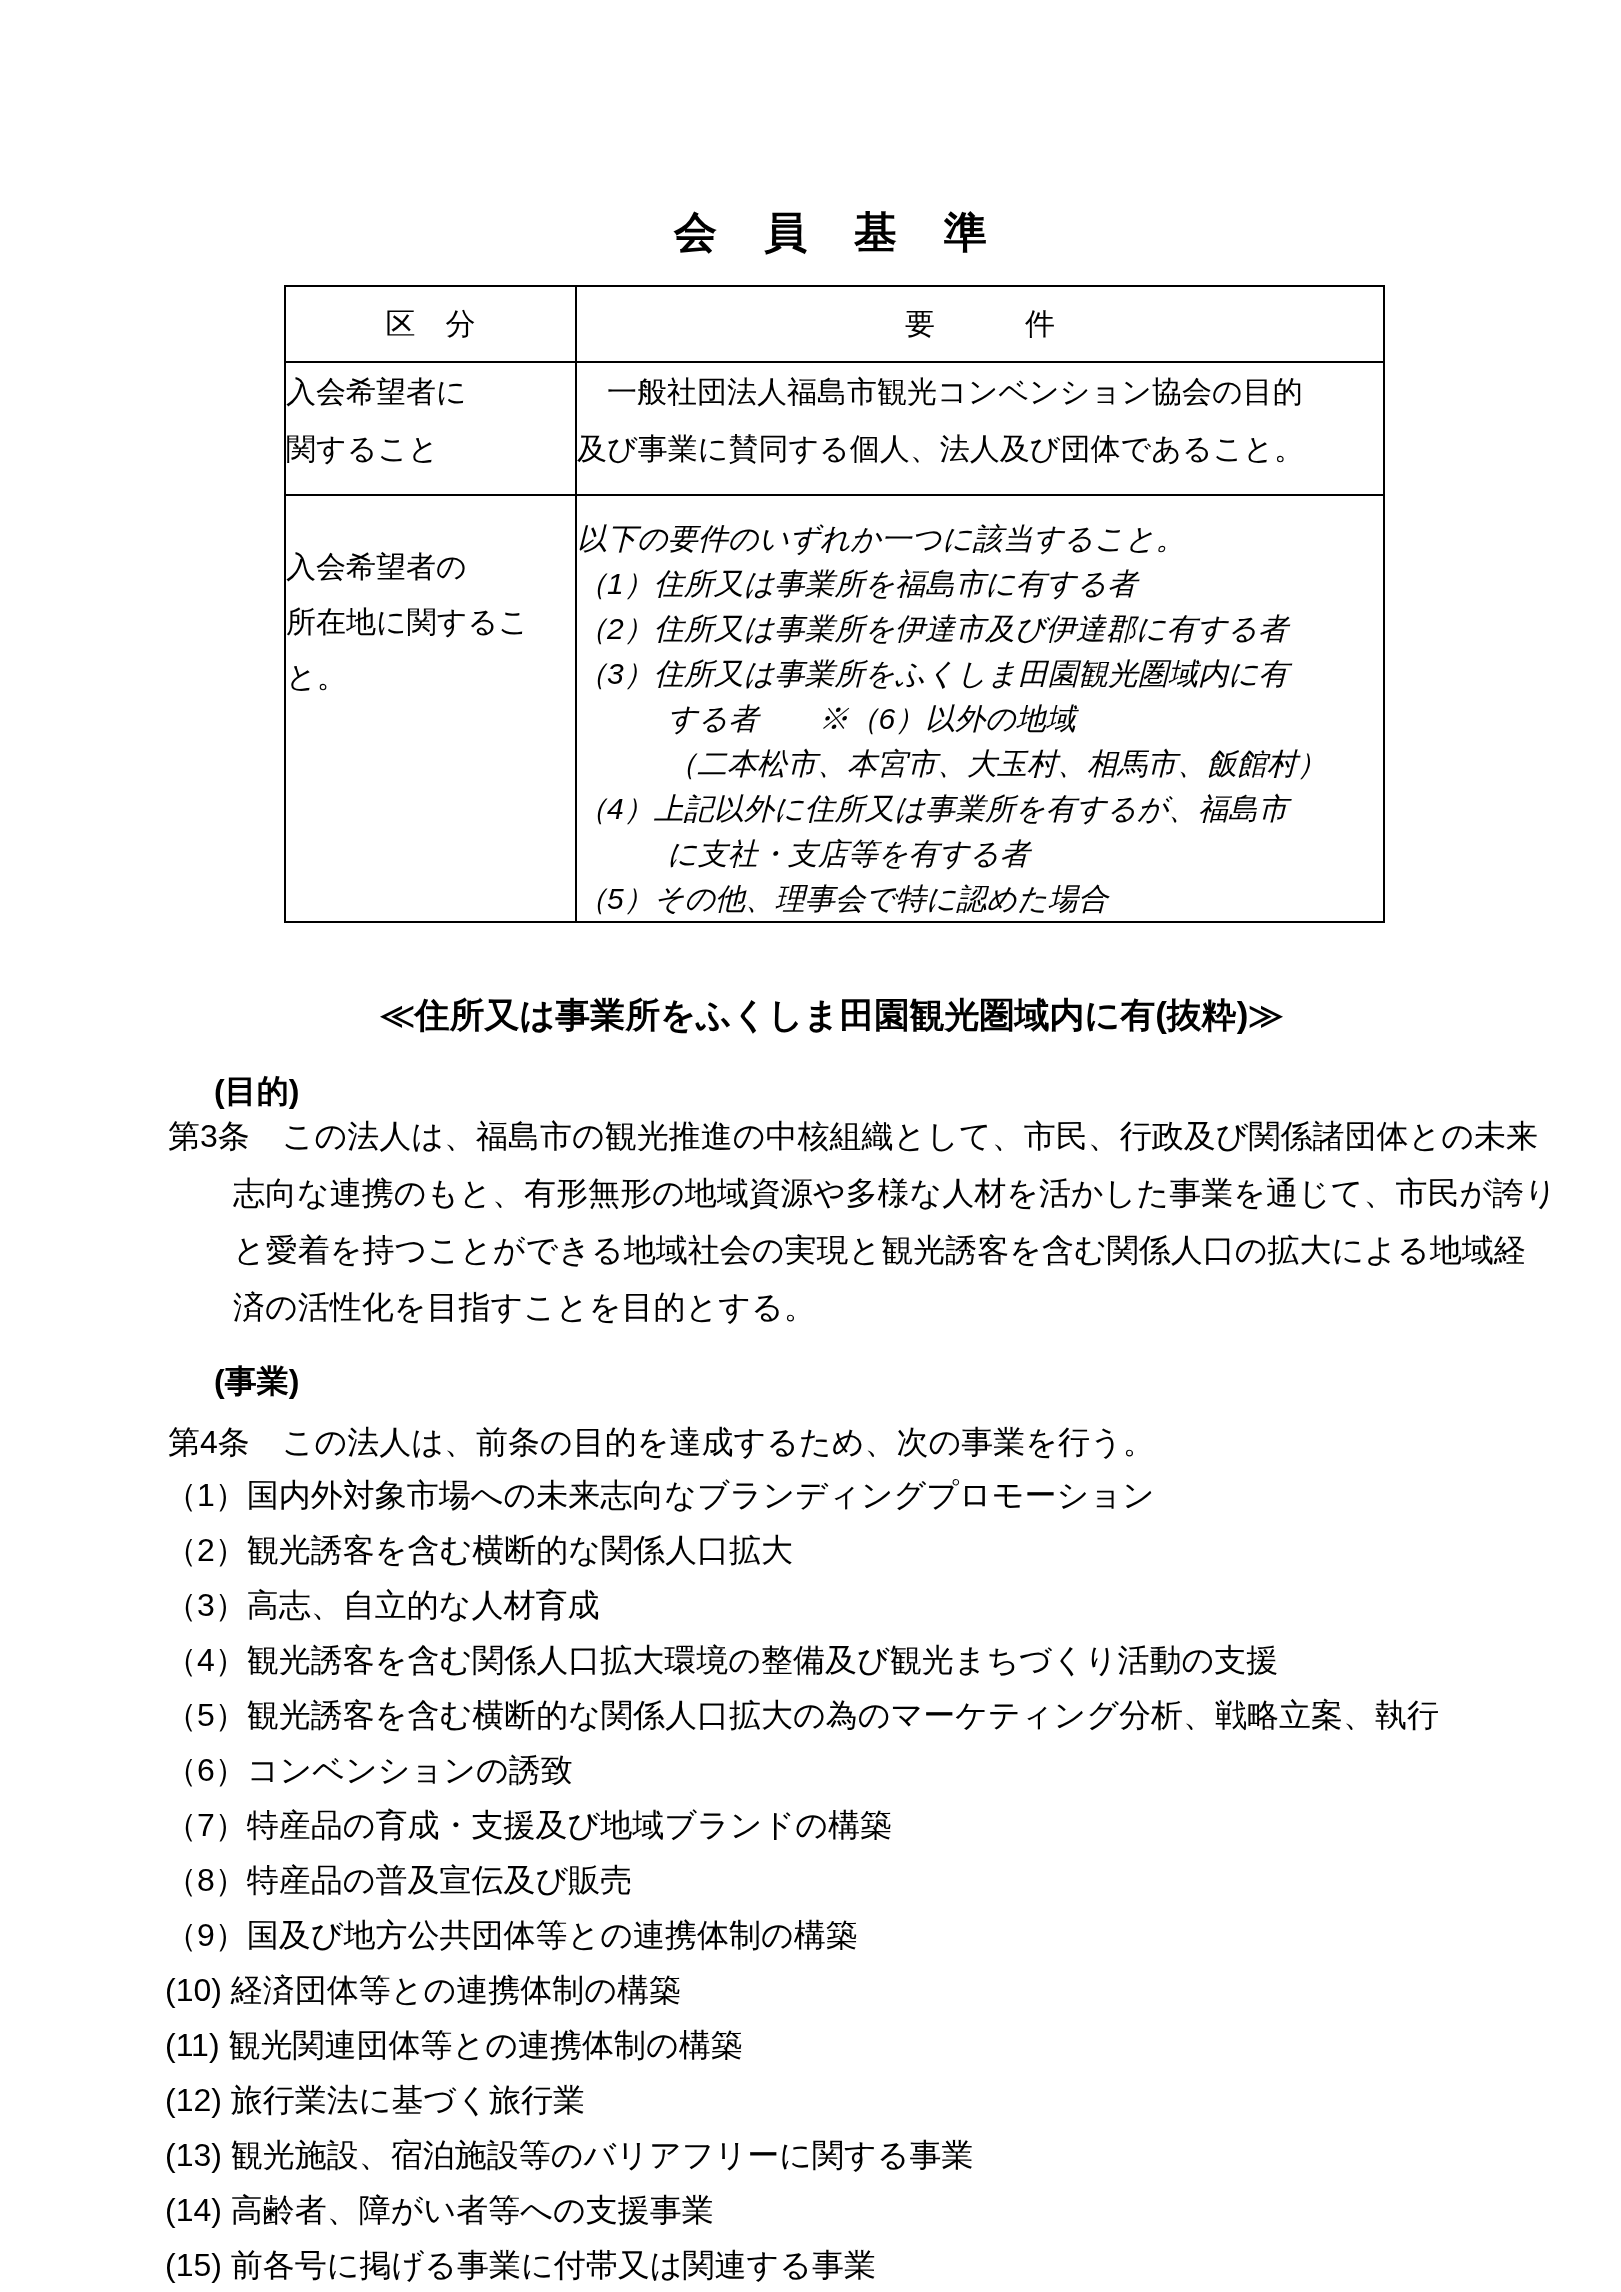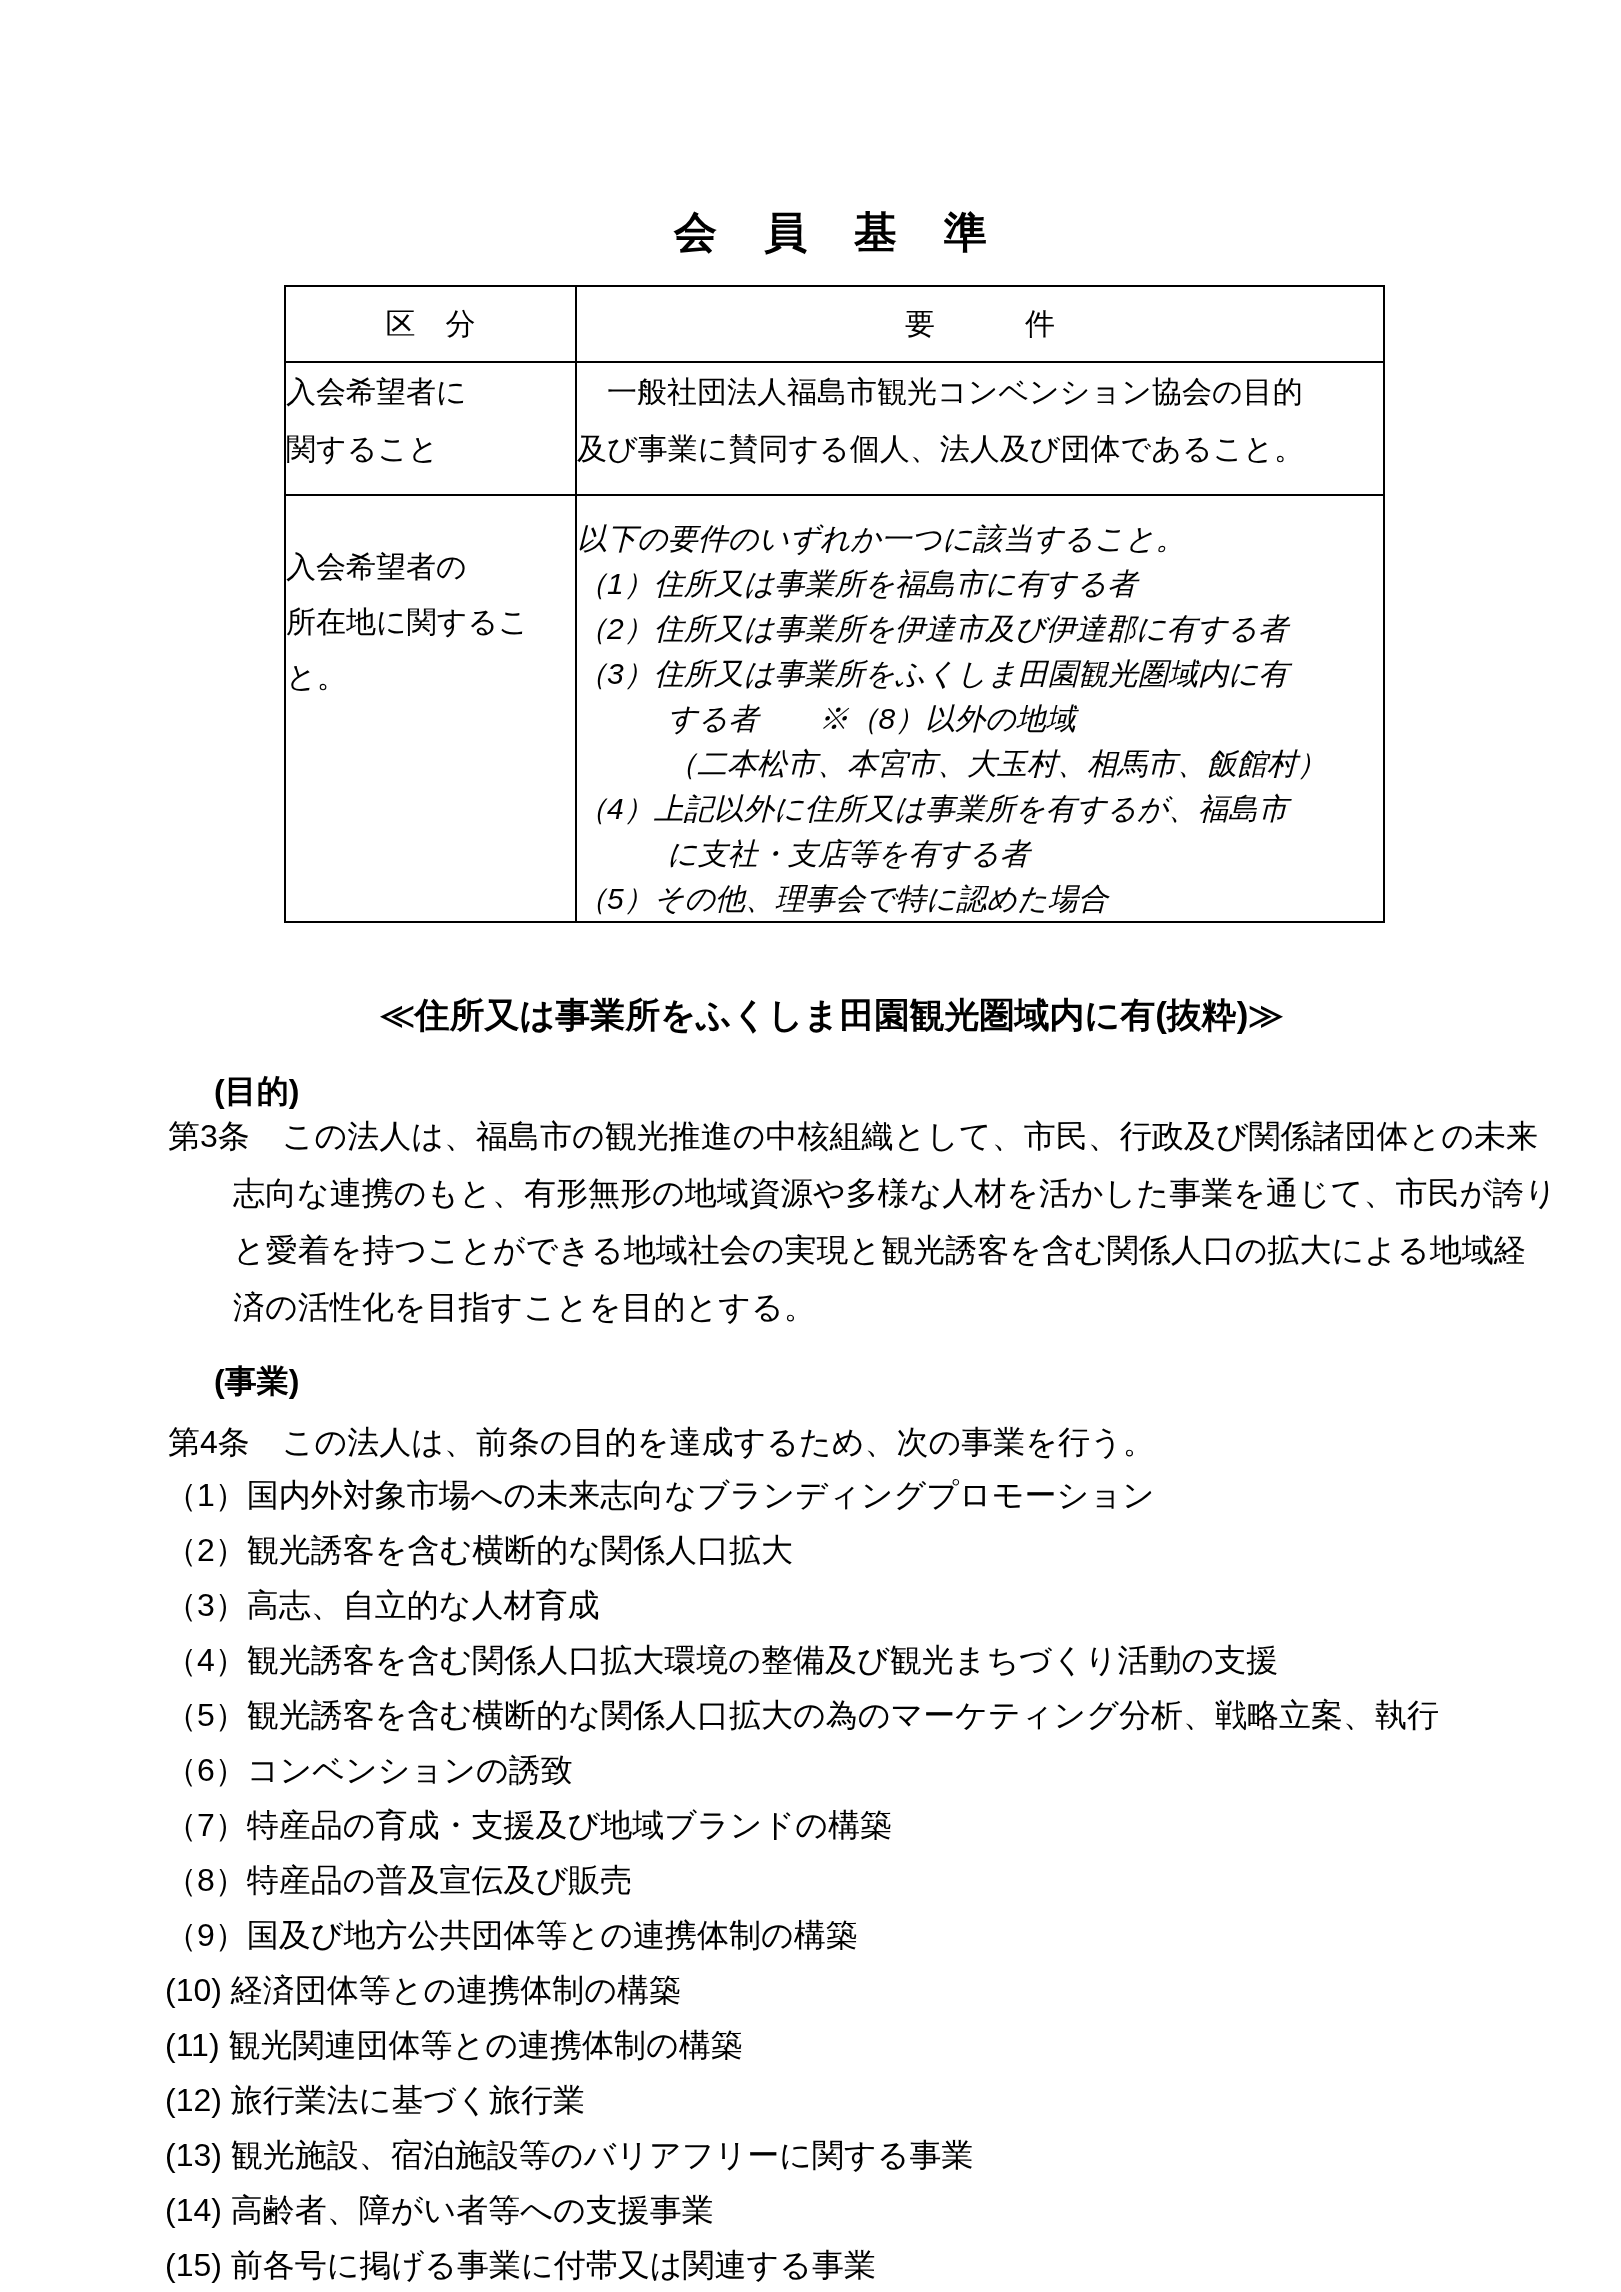--- a/index.html
+++ b/index.html
@@ -121,21 +121,21 @@
         <td class="cat-cell">
             <div class="line">入会希望者の</div>
             <div class="line">所在地に関するこ</div>
             <div class="line">と。</div>
           </td>
         <td class="req-cell">
             <div class="line">以下の要件のいずれか一つに該当すること。</div>
             <div class="line">（1）住所又は事業所を福島市に有する者</div>
             <div class="line">（2）住所又は事業所を伊達市及び伊達郡に有する者</div>
             <div class="line">（3）住所又は事業所をふくしま田園観光圏域内に有</div>
-            <div class="line">　　　する者　　※（8）以外の地域</div>
+            <div class="line">　　　する者　　※（6）以外の地域</div>
             <div class="line">　　　（二本松市、本宮市、大玉村、相馬市、飯館村）</div>
             <div class="line">（4）上記以外に住所又は事業所を有するが、福島市</div>
             <div class="line">　　　に支社・支店等を有する者</div>
             <div class="line">（5）その他、理事会で特に認めた場合</div>
           </td>
       </tr>
     </tbody>
   </table>
 
   <div class="charter-heading">≪住所又は事業所をふくしま田園観光圏域内に有(抜粋)≫</div>

